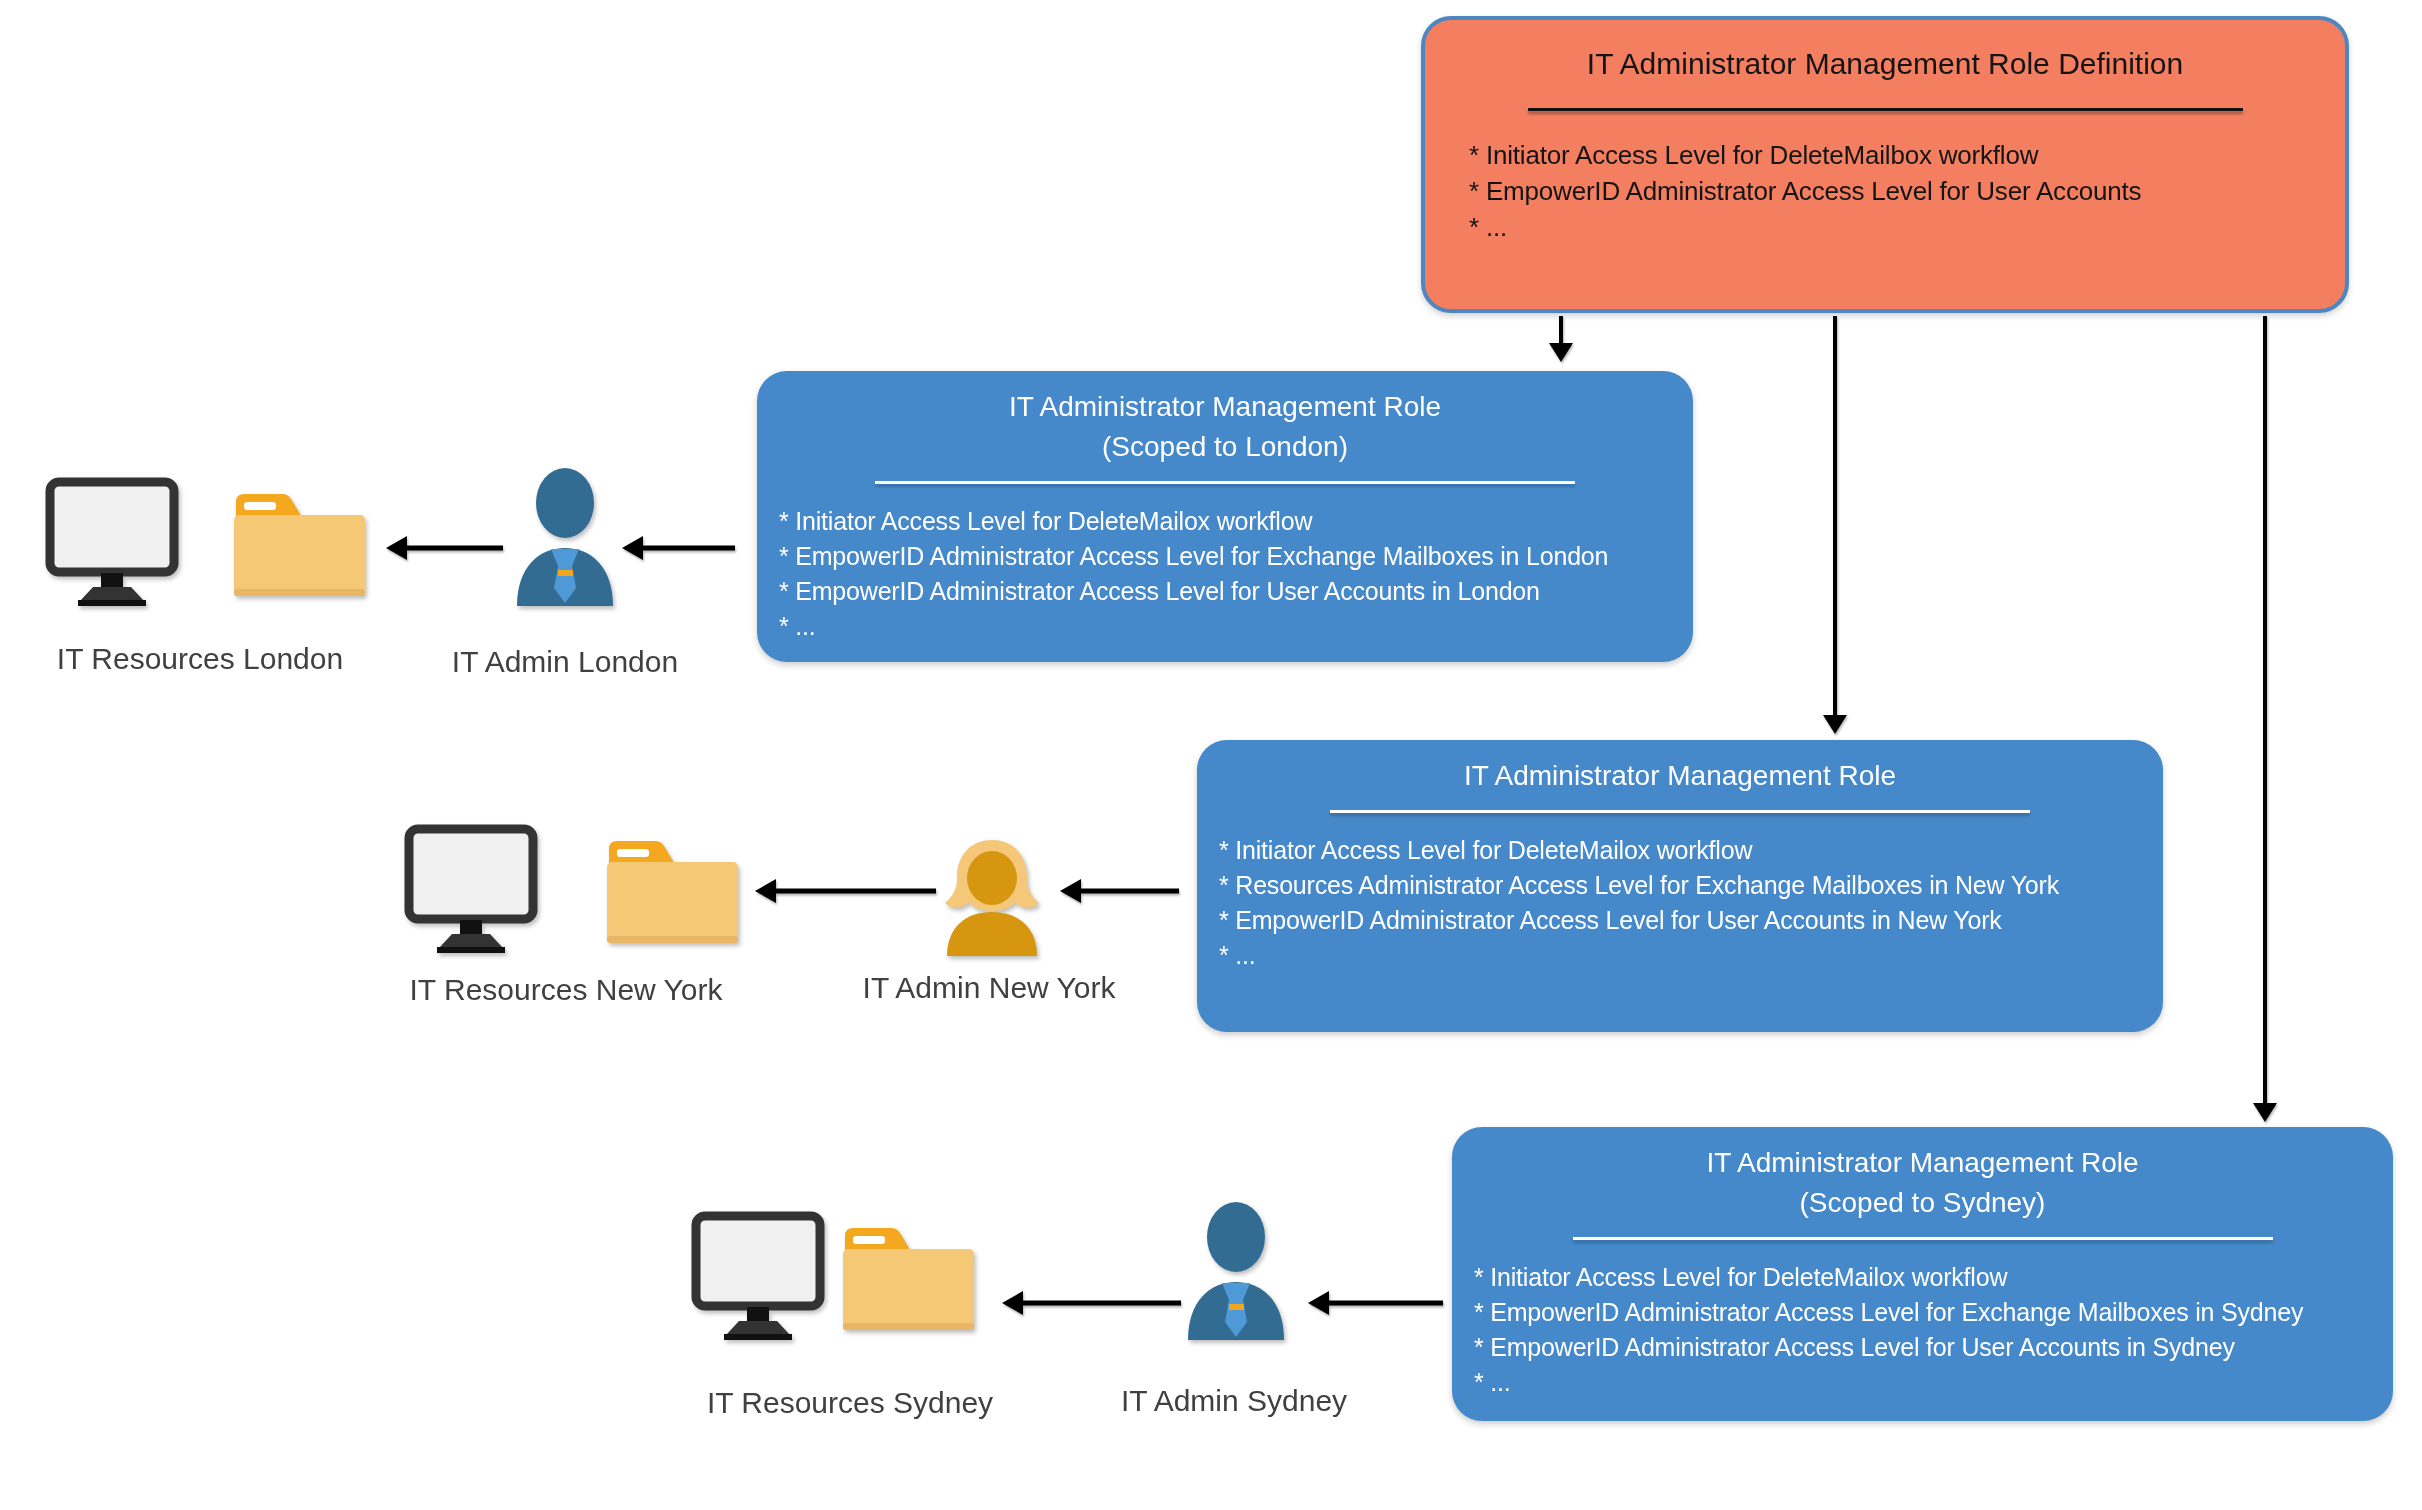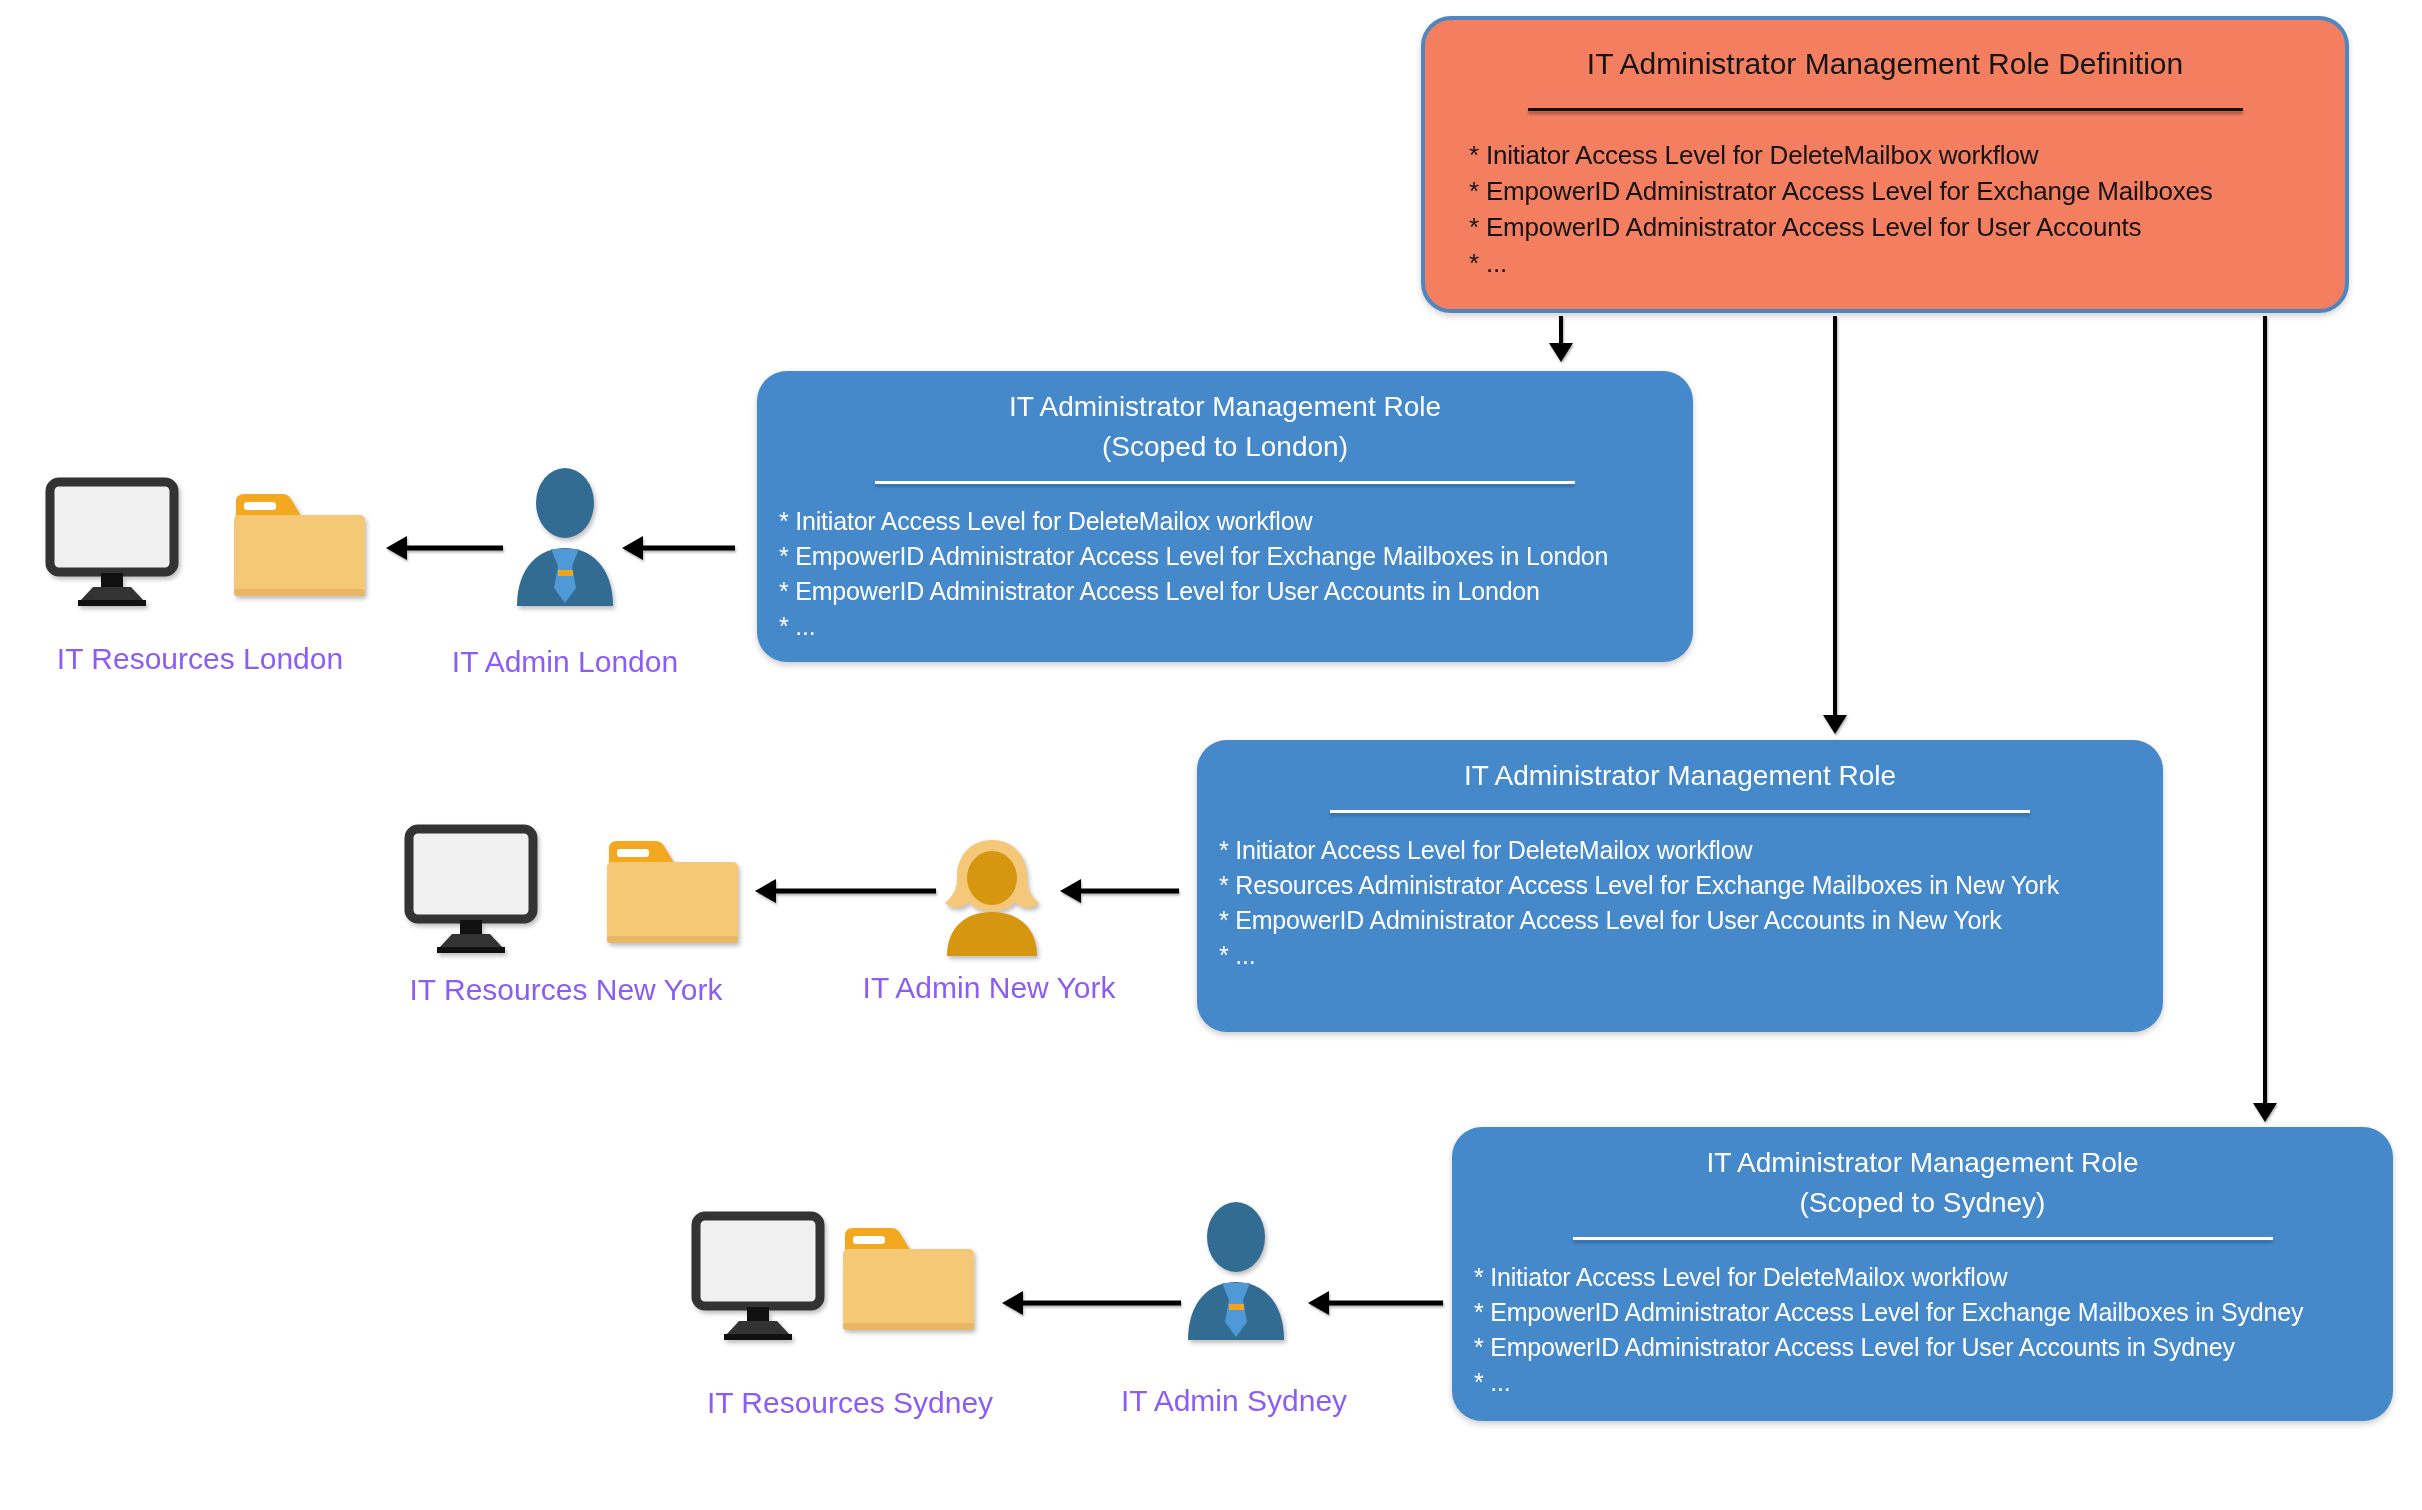--- a/index.html
+++ b/index.html
@@ -91,21 +91,21 @@
   .person-ny   { left: 938px;  top: 836px;  width: 107px; height: 120px; }
   .monitor-syd { left: 690px;  top: 1211px; width: 136px; height: 130px; }
   .folder-syd  { left: 837px;  top: 1223px; width: 141px; height: 111px; }
   .person-syd  { left: 1186px; top: 1200px; width: 100px; height: 140px; }
 
   .icon-label {
     position: absolute;
     width: 380px;
     text-align: center;
     font-size: 30px;
-    color: #8b5cf6;
+    color: #404040;
     white-space: nowrap;
   }
   .lbl-res-lon { left: 10px;   top: 642px; }
   .lbl-adm-lon { left: 375px;  top: 645px; }
   .lbl-res-ny  { left: 376px;  top: 973px; }
   .lbl-adm-ny  { left: 799px;  top: 971px; }
   .lbl-res-syd { left: 660px;  top: 1386px; }
   .lbl-adm-syd { left: 1044px; top: 1384px; }
 
   
@@ -183,21 +183,20 @@
   </defs>
 </svg>
 
 <div id="canvas">
 
   <div class="def-box">
     <div class="box-title">IT Administrator Management Role Definition</div>
     <div class="divider"></div>
     <div class="bullets">
       <div>* Initiator Access Level for DeleteMailbox workflow</div>
-      <div>* EmpowerID Administrator Access Level for Exchange Mailboxes</div>
       <div>* EmpowerID Administrator Access Level for User Accounts</div>
       <div>* ...</div>
     </div>
   </div>
 
   <div class="role-box london">
     <div class="box-title">
       <div>IT Administrator Management Role</div>
       <div>(Scoped to London)</div>
     </div>

